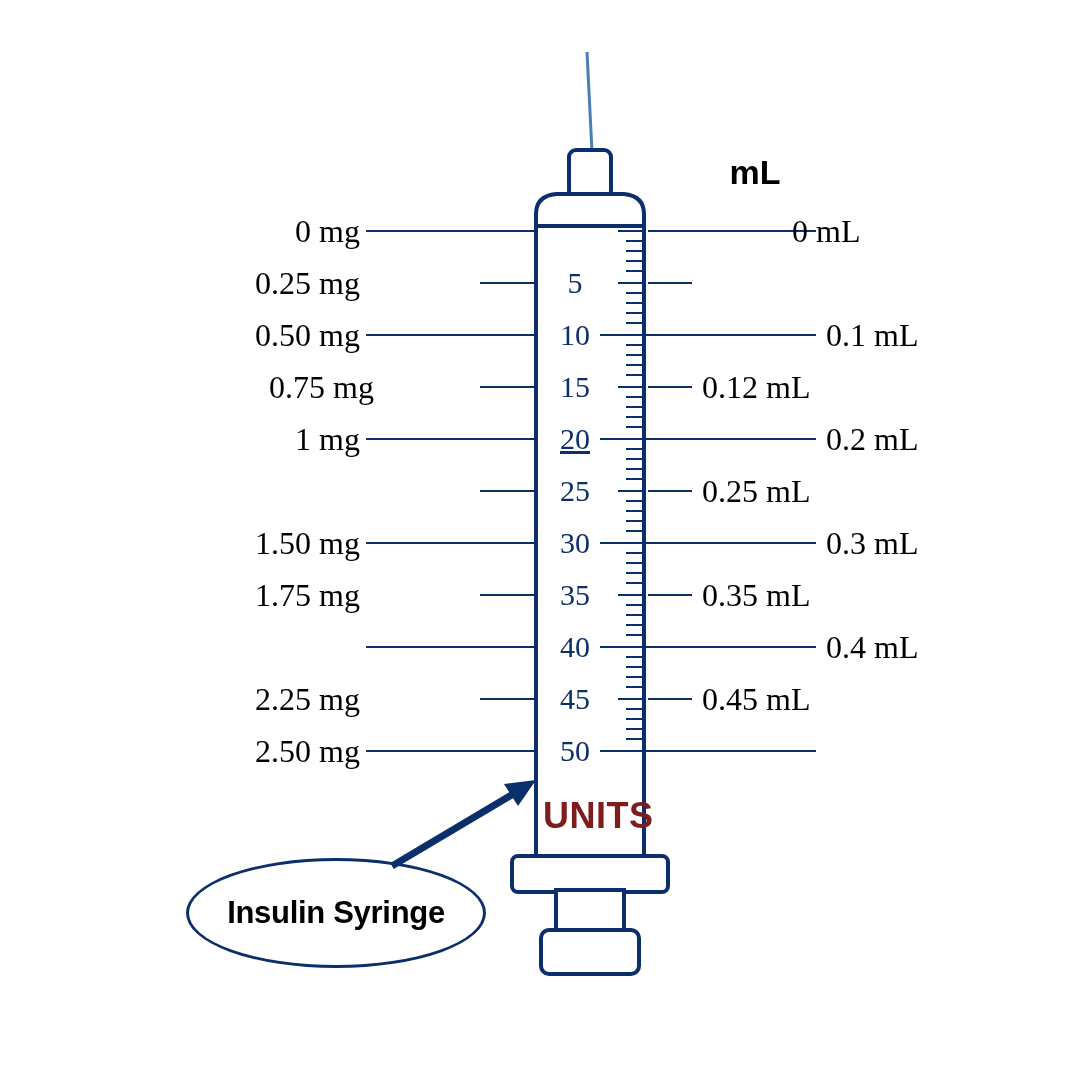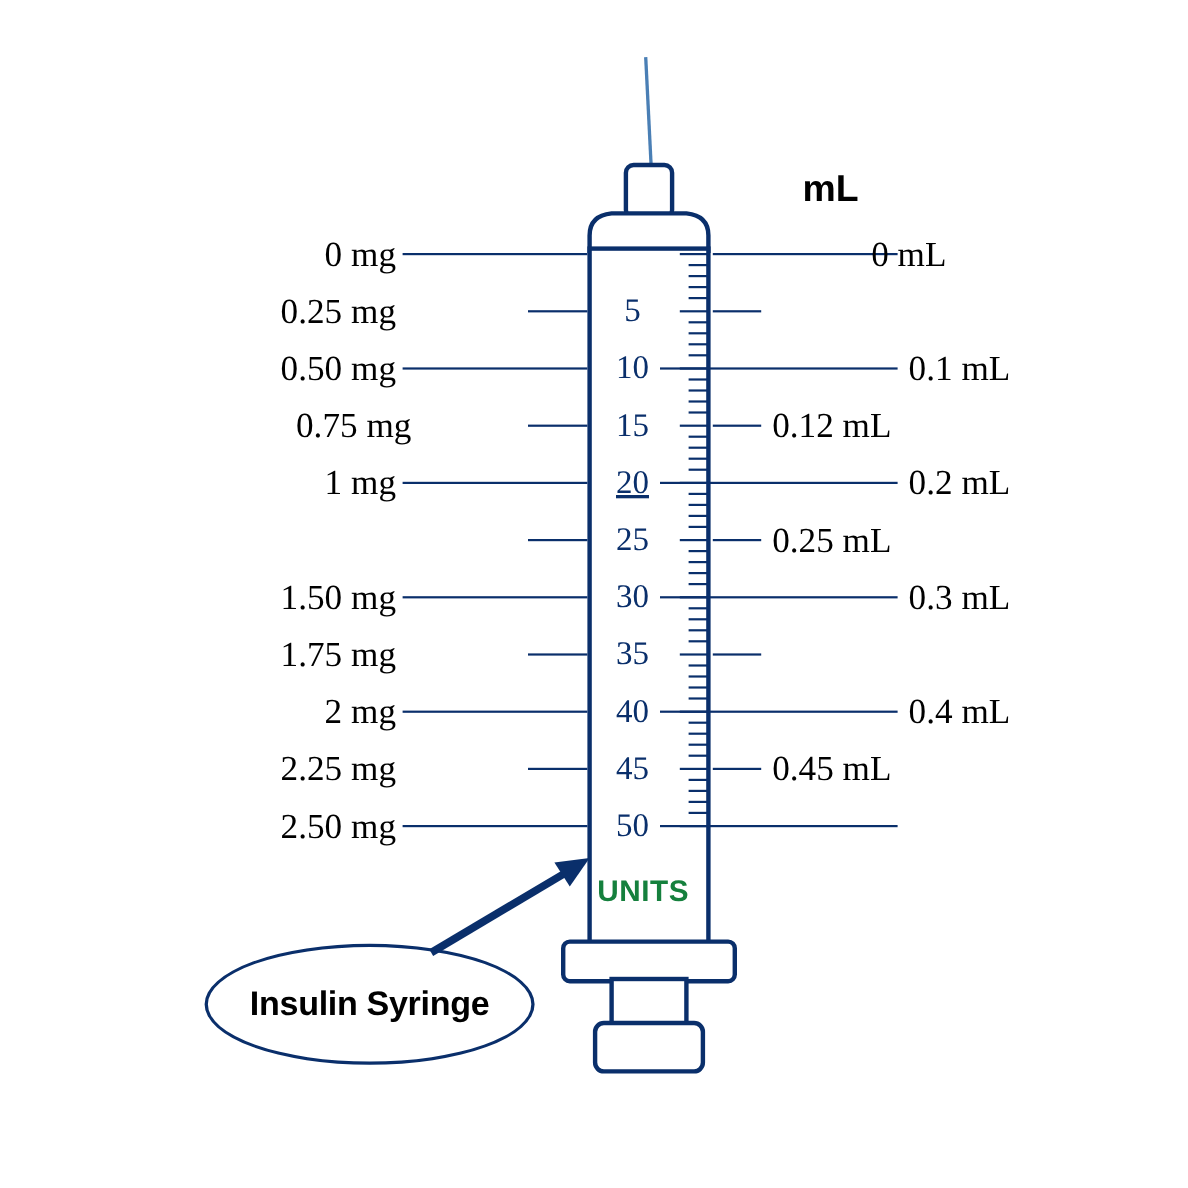--- a/index.html
+++ b/index.html
@@ -47,22 +47,22 @@
     font-size: 30px;
     color: #0a2f6b;
     text-align: center;
     white-space: nowrap;
     transform: translateY(-50%);
     font-family: "Liberation Serif", serif;
   }
   #units-word {
     font-family: "Liberation Sans", sans-serif;
     font-weight: bold;
-    font-size: 27px;
-    color: #15803d;
+    font-size: 36px;
+    color: #7f1d1d;
     left: 543px;
     top: 795px;
     letter-spacing: 0.5px;
   }
 
   
   .leader {
     height: 0;
     border-top: 2.5px solid #0a2f6b;
     transform: translateY(-50%);
@@ -220,22 +220,22 @@
   <div class="abs mg-label" style="left:100px; top:543px; width:260px;">1.50 mg</div>
   <div class="abs leader" style="left:366px; top:543px; width:168px;"></div>
   <div class="abs unit-number" style="left:540px; top:543px; width:70px;">30</div>
   <div class="abs leader" style="left:600px; top:543px; width:216px;"></div>
   <div class="abs ml-label" style="left:826px; top:543px; width:240px;">0.3 mL</div>
 
   <div class="abs mg-label" style="left:140px; top:595px; width:220px;">1.75 mg</div>
   <div class="abs leader" style="left:480px; top:595px; width:54px;"></div>
   <div class="abs unit-number" style="left:540px; top:595px; width:70px;">35</div>
   <div class="abs leader" style="left:648px; top:595px; width:44px;"></div>
-
-  <div class="abs mg-label" style="left:100px; top:647px; width:260px;">2 mg</div>
+  <div class="abs ml-label" style="left:702px; top:595px; width:260px;">0.35 mL</div>
+
   <div class="abs leader" style="left:366px; top:647px; width:168px;"></div>
   <div class="abs unit-number" style="left:540px; top:647px; width:70px;">40</div>
   <div class="abs leader" style="left:600px; top:647px; width:216px;"></div>
   <div class="abs ml-label" style="left:826px; top:647px; width:240px;">0.4 mL</div>
 
   <div class="abs mg-label" style="left:140px; top:699px; width:220px;">2.25 mg</div>
   <div class="abs leader" style="left:480px; top:699px; width:54px;"></div>
   <div class="abs unit-number" style="left:540px; top:699px; width:70px;">45</div>
   <div class="abs leader" style="left:648px; top:699px; width:44px;"></div>
   <div class="abs ml-label" style="left:702px; top:699px; width:260px;">0.45 mL</div>

